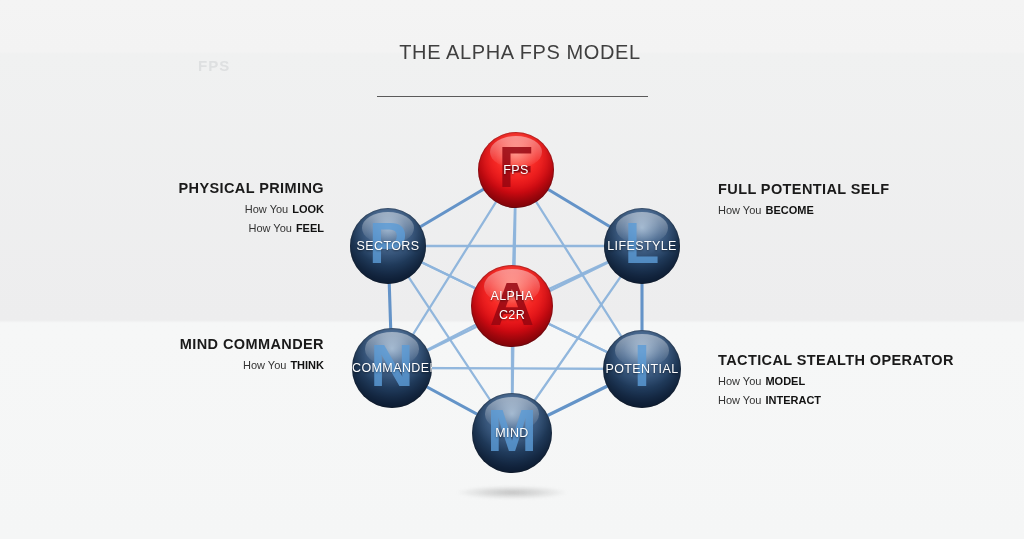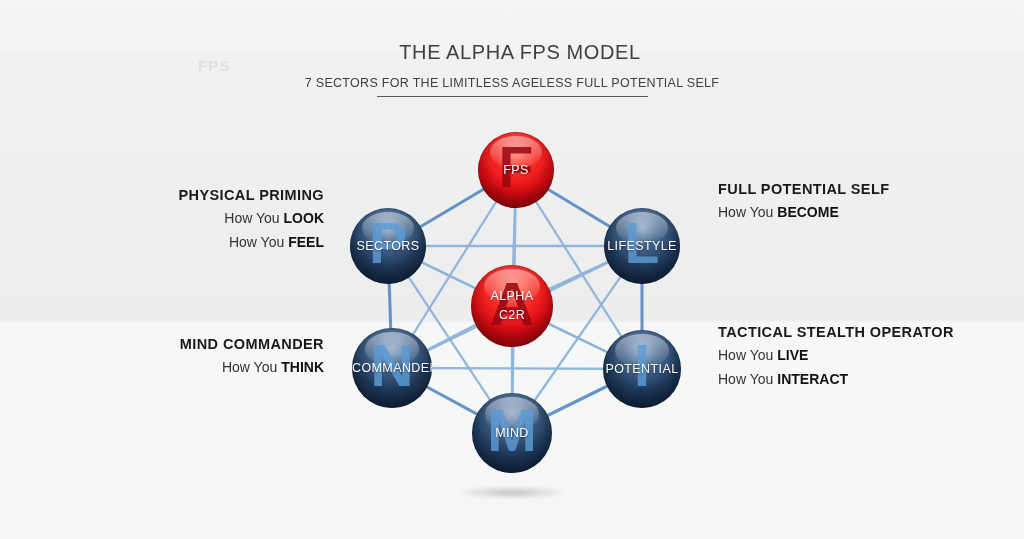--- a/index.html
+++ b/index.html
@@ -63,38 +63,37 @@
   .ground-shadow{
     position:absolute;left:457px;top:486px;width:110px;height:13px;border-radius:50%;
     background:radial-gradient(ellipse at center,rgba(110,110,110,0.38) 0%,rgba(110,110,110,0) 72%);
     filter:blur(1.5px);
   }
   
   .annot{position:absolute;width:300px;}
   .annot .annot-title{
     font-size:14.5px;font-weight:bold;color:#1a1a1a;letter-spacing:0.4px;margin-bottom:6px;
   }
-  .annot .annot-line{font-size:14px;color:#333;margin-top:4px;line-height:1.4;}
+  .annot .annot-line{font-size:11px;color:#333;margin-top:4px;line-height:1.4;}
   .annot .kw{font-weight:bold;color:#111;margin-left:4px;}
   .annot.align-right{text-align:right;}
   .annot.align-left{text-align:left;}
-  #annot-left-top{right:700px;top:187px;}
+  #annot-left-top{right:700px;top:180px;}
   #annot-left-bottom{right:700px;top:336px;}
   #annot-right-top{left:718px;top:181px;}
-  #annot-right-bottom{left:718px;top:324px;}
+  #annot-right-bottom{left:718px;top:352px;}
 </style>
 </head>
 <body>
 
 <div id="canvas">
 
   <div class="bg-watermark">FPS</div>
 
   <div class="title">THE ALPHA FPS MODEL</div>
-  <div class="subtitle">7 SECTORS FOR THE LIMITLESS AGELESS FULL POTENTIAL SELF</div>
   <div class="subtitle-rule"></div>
 
   <svg class="net" width="1024" height="539" viewBox="0 0 1024 539">
     <g id="edges">
         <line x1="516" y1="170" x2="388" y2="246" class="edge-outer"></line>
         <line x1="516" y1="170" x2="642" y2="246" class="edge-outer"></line>
         <line x1="388" y1="246" x2="392" y2="368" class="edge-outer"></line>
         <line x1="642" y1="246" x2="642" y2="369" class="edge-outer"></line>
         <line x1="392" y1="368" x2="512" y2="433" class="edge-outer"></line>
         <line x1="642" y1="369" x2="512" y2="433" class="edge-outer"></line>
@@ -182,18 +181,18 @@
   <div class="annot align-left" id="annot-right-top">
     <div class="annot-title">FULL POTENTIAL SELF</div>
     <div class="lines">
         <div class="annot-line"><span>How You</span><span class="kw">BECOME</span></div>
       </div>
   </div>
 
   <div class="annot align-left" id="annot-right-bottom">
     <div class="annot-title">TACTICAL STEALTH OPERATOR</div>
     <div class="lines">
-        <div class="annot-line"><span>How You</span><span class="kw">LIVE</span></div>
+        <div class="annot-line"><span>How You</span><span class="kw">MODEL</span></div>
         <div class="annot-line"><span>How You</span><span class="kw">INTERACT</span></div>
       </div>
   </div>
 
 </div>
 
 </body></html>

